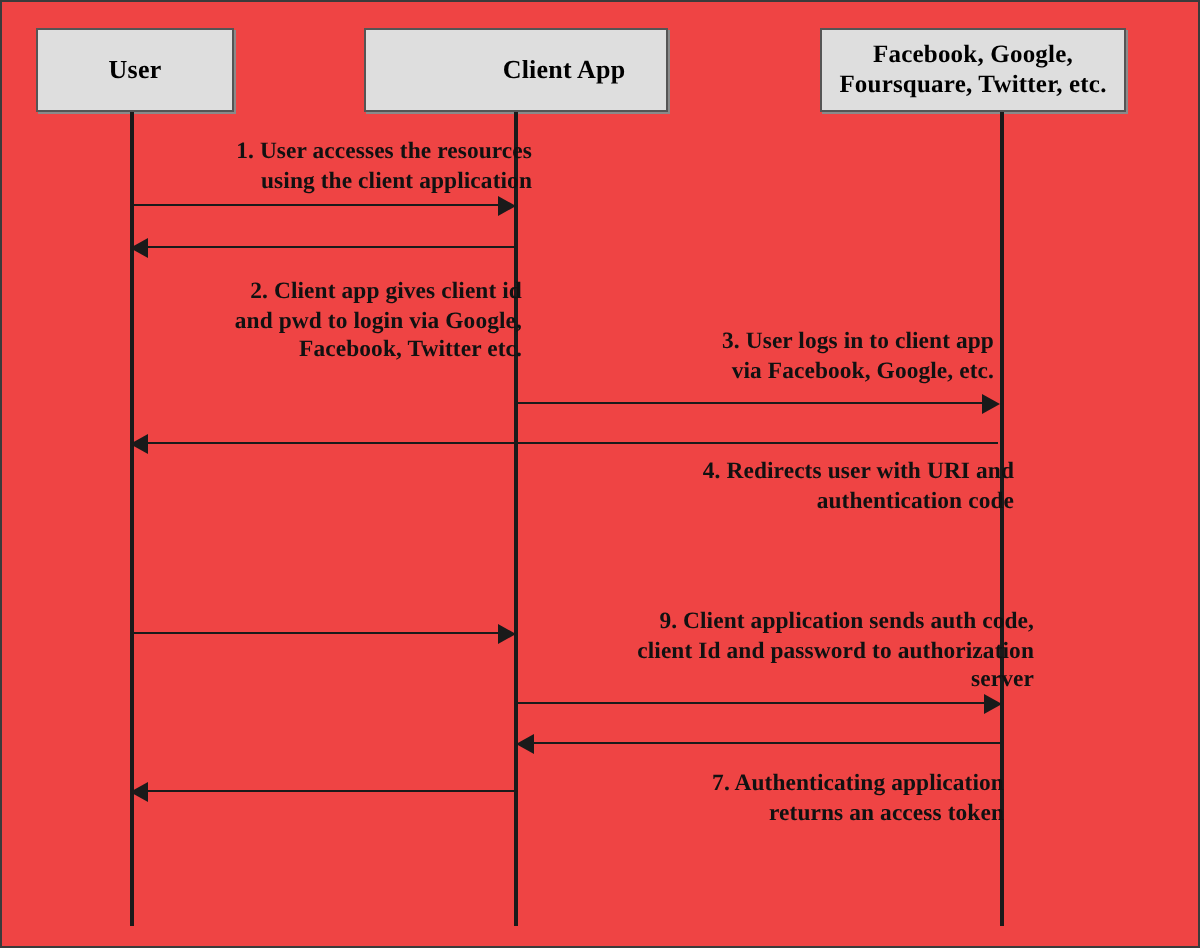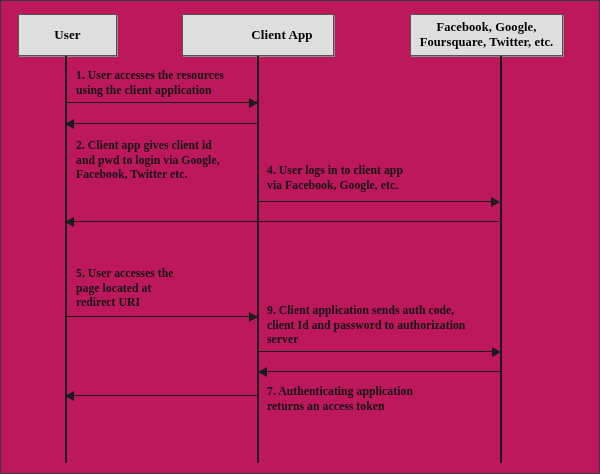--- a/index.html
+++ b/index.html
@@ -4,21 +4,21 @@
 <style>
   html, body {
     margin: 0;
     padding: 0;
     background: #ffffff;
   }
   #canvas {
     position: relative;
     width: 600px;
     height: 474px;
-    background: #be185d;
+    background: #ef4444;
     border: 1px solid #3b3b3b;
     box-sizing: border-box;
     overflow: hidden;
     font-family: "Liberation Serif", "DejaVu Serif", serif;
   }
 
   
   .actor-box {
     position: absolute;
     background: #dedede;
@@ -71,20 +71,21 @@
 
   
   .msg-text {
     position: absolute;
     font-weight: bold;
     font-size: 11.7px;
     line-height: 14.6px;
     color: #111111;
     white-space: pre-line;
     letter-spacing: 0.05px;
+    text-align: right;
   }
 </style>
 </head>
 <body>
 
 <div id="canvas">
 
   <div class="actor-box" style="left:17px; top:13px; width:99px; height:42px;">
     <span class="actor-label">User</span>
   </div>
@@ -109,29 +110,28 @@
 
   <div class="msg-line" style="left:72px; top:122px; width:185px;"></div>
   <div class="arrow-head left" style="left:64px; top:118px;"></div>
 
   <div class="msg-text" style="left:75px; top:138px; width:185px;">2. Client app gives client id
 and pwd to login via Google,
 Facebook, Twitter etc.</div>
   <div class="msg-line" style="left:72px; top:220px; width:426px;"></div>
   <div class="arrow-head left" style="left:64px; top:216px;"></div>
 
-  <div class="msg-text" style="left:266px; top:163px; width:230px;">4. User logs in to client app
+  <div class="msg-text" style="left:266px; top:163px; width:230px;">3. User logs in to client app
  via Facebook, Google, etc.</div>
   <div class="msg-line" style="left:257px; top:200px; width:235px;"></div>
   <div class="arrow-head right" style="left:490px; top:196px;"></div>
 
+  <div class="msg-text" style="left:266px; top:228px; width:240px;"> 4. Redirects user with URI and
+authentication code</div>
 
-  <div class="msg-text" style="left:75px; top:266px; width:175px;">5. User accesses the
-page located at
-redirect URI</div>
   <div class="msg-line" style="left:65px; top:315px; width:184px;"></div>
   <div class="arrow-head right" style="left:248px; top:311px;"></div>
 
   <div class="msg-text" style="left:266px; top:303px; width:250px;">9. Client application sends auth  code,
 client Id and password to authorization
 server</div>
   <div class="msg-line" style="left:257px; top:350px; width:235px;"></div>
   <div class="arrow-head right" style="left:491px; top:346px;"></div>
 
   <div class="msg-line" style="left:265px; top:370px; width:234px;"></div>

